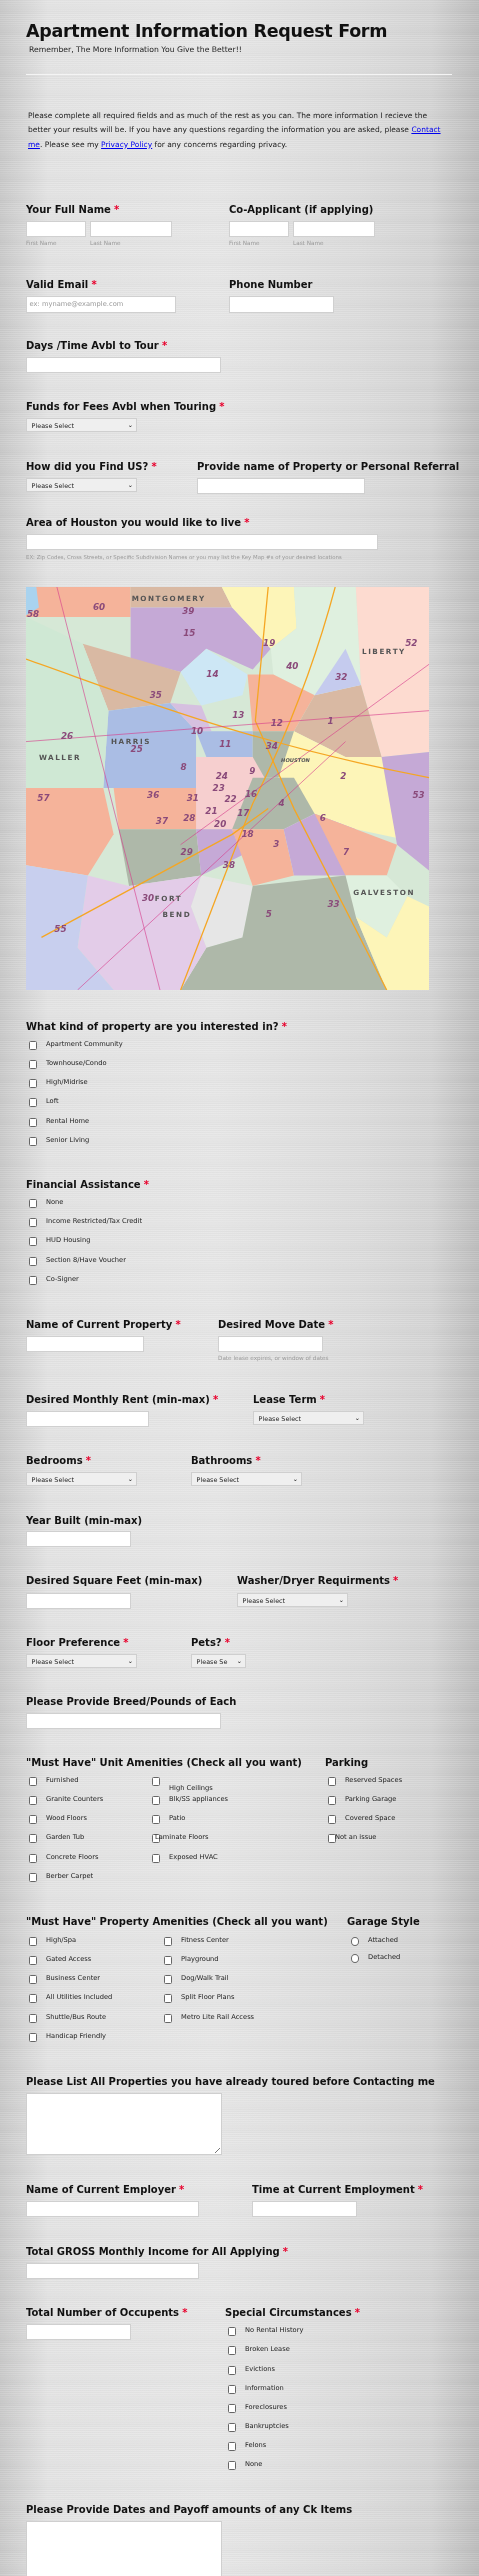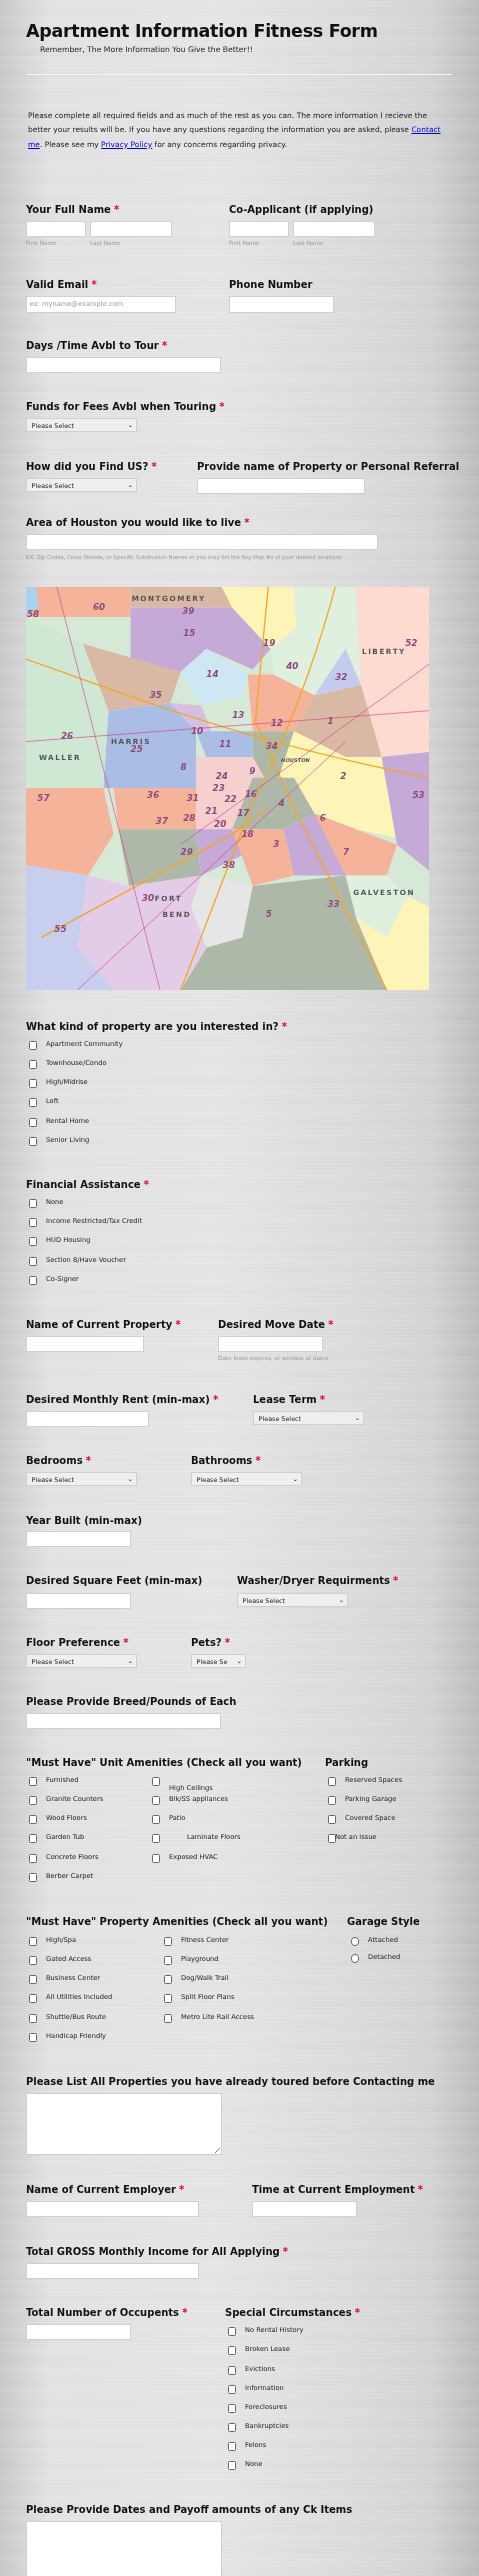--- a/index.html
+++ b/index.html
@@ -5,21 +5,21 @@
   html, body { margin:0; padding:0; }
   body {
     width:479px; height:3003px; position:relative; overflow:hidden;
     font-family:"DejaVu Sans", sans-serif; color:#111;
     background:
       repeating-linear-gradient(0deg, rgba(255,255,255,0.10) 0px, rgba(255,255,255,0.10) 0.5px, rgba(0,0,0,0.025) 1px, rgba(0,0,0,0.0) 2.1px),
       linear-gradient(90deg, #c9c9c9 0%, #e3e3e3 10%, #e6e6e6 45%, #dcdcdc 75%, #d4d4d4 90%, #bdbdbd 100%);
   }
   .abs { position:absolute; }
   .title { left:26px; top:20.6px; font-size:17.5px; font-weight:bold; letter-spacing:-0.3px; }
-  .subtitle { left:40px; top:45px; font-size:7.7px; color:#222; }
+  .subtitle { left:29px; top:45px; font-size:7.7px; color:#222; }
   .hr { left:26px; top:74px; width:426px; height:0.5px; background:#f4f4f4; }
   .intro { left:28px; top:109px; width:422px; font-size:7.5px; line-height:14.4px; color:#222; }
   a, .link { color:#0000ee; text-decoration:underline; }
   .label { font-size:10px; font-weight:bold; color:#111; white-space:nowrap; }
   .req { color:#e8002c; margin-left:3.1px; }
   .input { background:#fff; border:0.5px solid #d0d0d0; box-sizing:border-box; height:16px; }
   .textarea { background:#fff; border:0.5px solid #cfcfcf; box-sizing:border-box; }
   .textarea .grip { position:absolute; right:1px; bottom:1px; width:4.6px; height:4.6px;
     background:linear-gradient(135deg, transparent 45%, #777 46%, #777 52%, transparent 53%, transparent 70%, #777 71%, #777 77%, transparent 78%); }
   .sublabel { font-size:5.7px; color:#9a9a9a; white-space:nowrap; }
@@ -30,21 +30,21 @@
   .opt { position:absolute; font-size:6.7px; color:#222; white-space:nowrap; }
   .cb { display:inline-block; width:7.7px; height:8.8px; border:0.5px solid #666; border-radius:1.5px;
     background:#fff; position:absolute; box-sizing:border-box; }
   .rb { display:inline-block; width:8.2px; height:8.8px; border:0.5px solid #666; border-radius:50%;
     background:#fff; position:absolute; box-sizing:border-box; }
   .map { left:26px; top:587px; width:403px; height:403px; overflow:hidden; background:#dcebd9; }
 </style>
 </head>
 <body>
 
-<div class="abs title">Apartment Information Fitness Form</div>
+<div class="abs title">Apartment Information Request Form</div>
 <div class="abs subtitle">Remember, The More Information You Give the Better!!</div>
 <div class="abs hr"></div>
 
 <div class="abs intro">
   <span>Please complete all required fields and as much of the rest as you can. The more information I recieve the better your results will be. If you have any questions regarding the information you are asked, please </span><a class="link">Contact me</a><span>. Please see my </span><a class="link">Privacy Policy</a><span> for any concerns regarding privacy.</span>
 </div>
 
 <div class="abs label" style="left:26px;top:204px"><span>Your Full Name</span><span class="req">*</span></div>
 <div class="abs input" style="left:26px;top:221px;width:60px"></div>
 <div class="abs input" style="left:90px;top:221px;width:82px"></div>
@@ -305,21 +305,21 @@
   <div style="position:absolute;top:19px">
       <span class="cb" style="left:0;top:1px"></span>
       <span class="opt" style="left:17px;top:0">Blk/SS appliances</span>
     </div>
   <div style="position:absolute;top:38px">
       <span class="cb" style="left:0;top:1px"></span>
       <span class="opt" style="left:17px;top:0">Patio</span>
     </div>
   <div style="position:absolute;top:57px">
       <span class="cb" style="left:0;top:1px"></span>
-      <span class="opt" style="left:35px;top:0">Laminate Floors</span>
+      <span class="opt" style="left:3px;top:0">Laminate Floors</span>
     </div>
   <div style="position:absolute;top:77px">
       <span class="cb" style="left:0;top:1px"></span>
       <span class="opt" style="left:17px;top:0">Exposed HVAC</span>
     </div>
 </div>
 
 <div class="abs label" style="left:325px;top:1757px">Parking</div>
 <div class="abs" style="left:328px;top:1776px">
   <div style="position:absolute;top:0">

